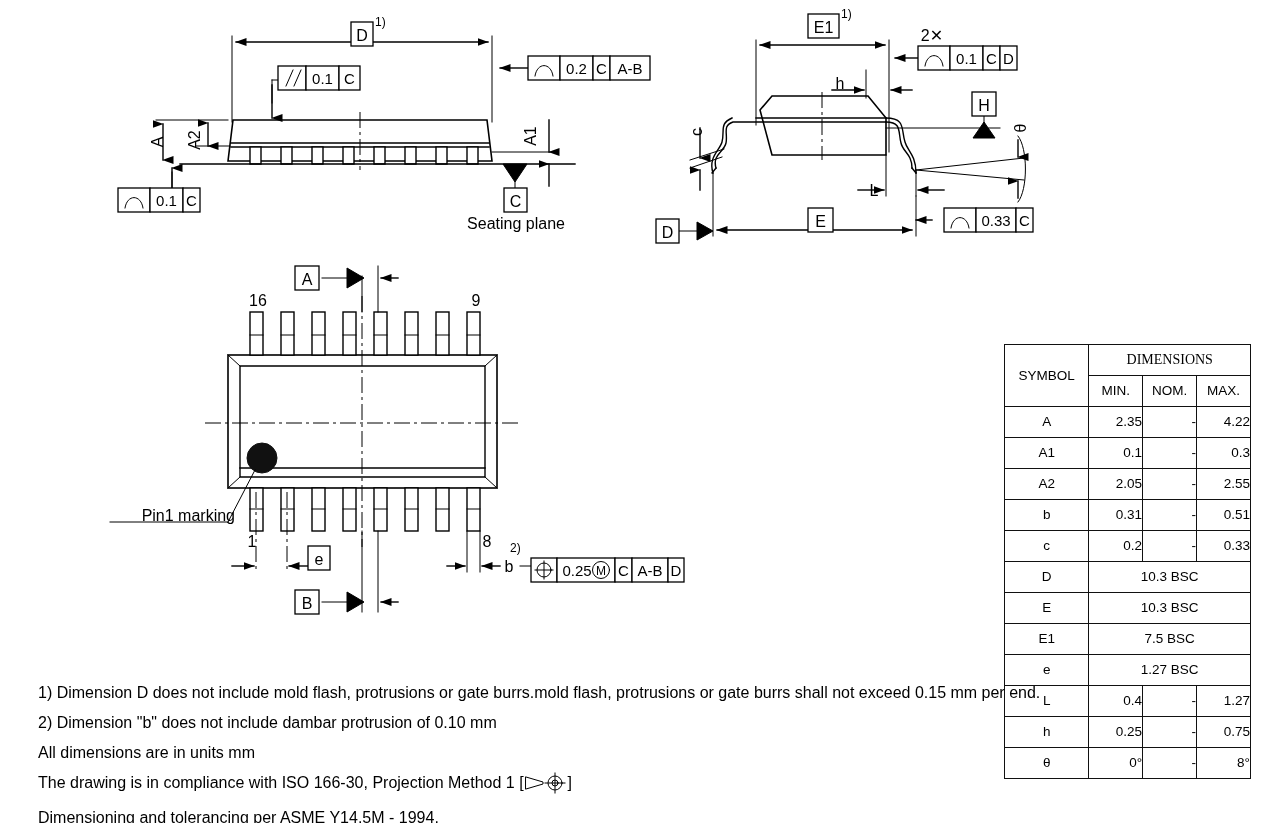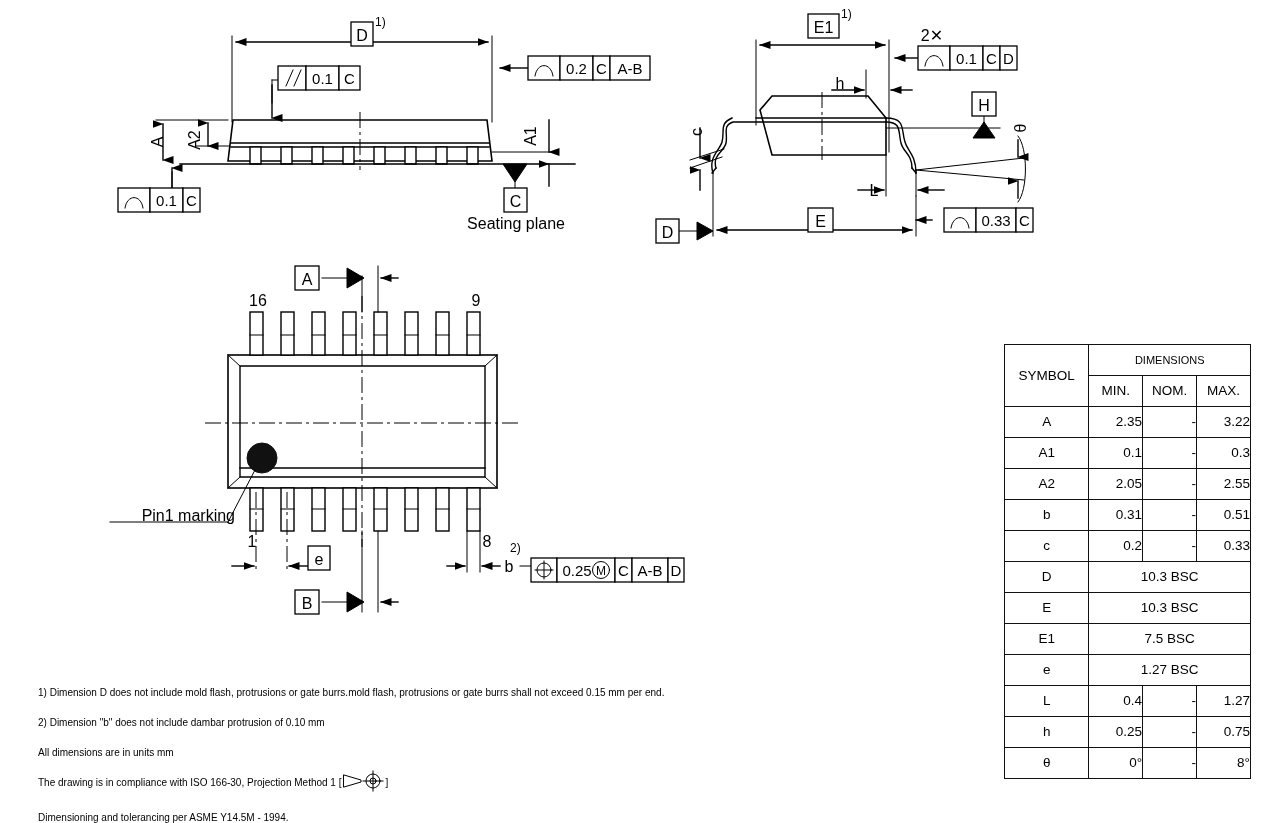--- a/index.html
+++ b/index.html
@@ -30,25 +30,25 @@
   #dimtable{
     position:absolute;left:1004px;top:344px;width:247px;
     border-collapse:collapse;font-size:13.5px;
     font-family:"Liberation Sans",sans-serif;background:#fff;
   }
   #dimtable th,#dimtable td{
     border:1.3px solid #111;text-align:center;color:#000;font-weight:normal;
     padding:0;height:30px;line-height:30px;
   }
   #dimtable th.sym{width:85px;margin-top:9px;}
-  #dimtable th.dims{font-size:11px;}
+  #dimtable th.dims{font-size:14px;font-family:Liberation Serif, serif;}
   #dimtable td.sym{width:85px;}
   #dimtable td.v{width:54px;text-align:right;}
   #notes{position:absolute;left:38px;top:678px;width:980px;}
-  #notes .note{font-size:10px;line-height:30px;color:#000;white-space:nowrap;}
+  #notes .note{font-size:16px;line-height:30px;color:#000;white-space:nowrap;}
   .proj-sym{display:inline-block;vertical-align:-5px;}
 </style>
 </head>
 <body>
 
 <div id="sheet">
 
 <svg class="layer" viewBox="0 0 1280 823">
   <defs>
     <marker id="ar" markerWidth="11" markerHeight="8" refX="10.5" refY="4" orient="auto" markerUnits="userSpaceOnUse">
@@ -439,21 +439,21 @@
       <th class="v">MIN.</th>
       <th class="v">NOM.</th>
       <th class="v">MAX.</th>
     </tr>
   </thead>
   <tbody id="dimtable-body">
         <tr>
           <td class="sym">A</td>
           <td class="v">2.35</td>
           <td class="v">-</td>
-          <td class="v">3.22</td>
+          <td class="v">4.22</td>
         </tr>
         <tr>
           <td class="sym">A1</td>
           <td class="v">0.1</td>
           <td class="v">-</td>
           <td class="v">0.3</td>
         </tr>
         <tr>
           <td class="sym">A2</td>
           <td class="v">2.05</td>

